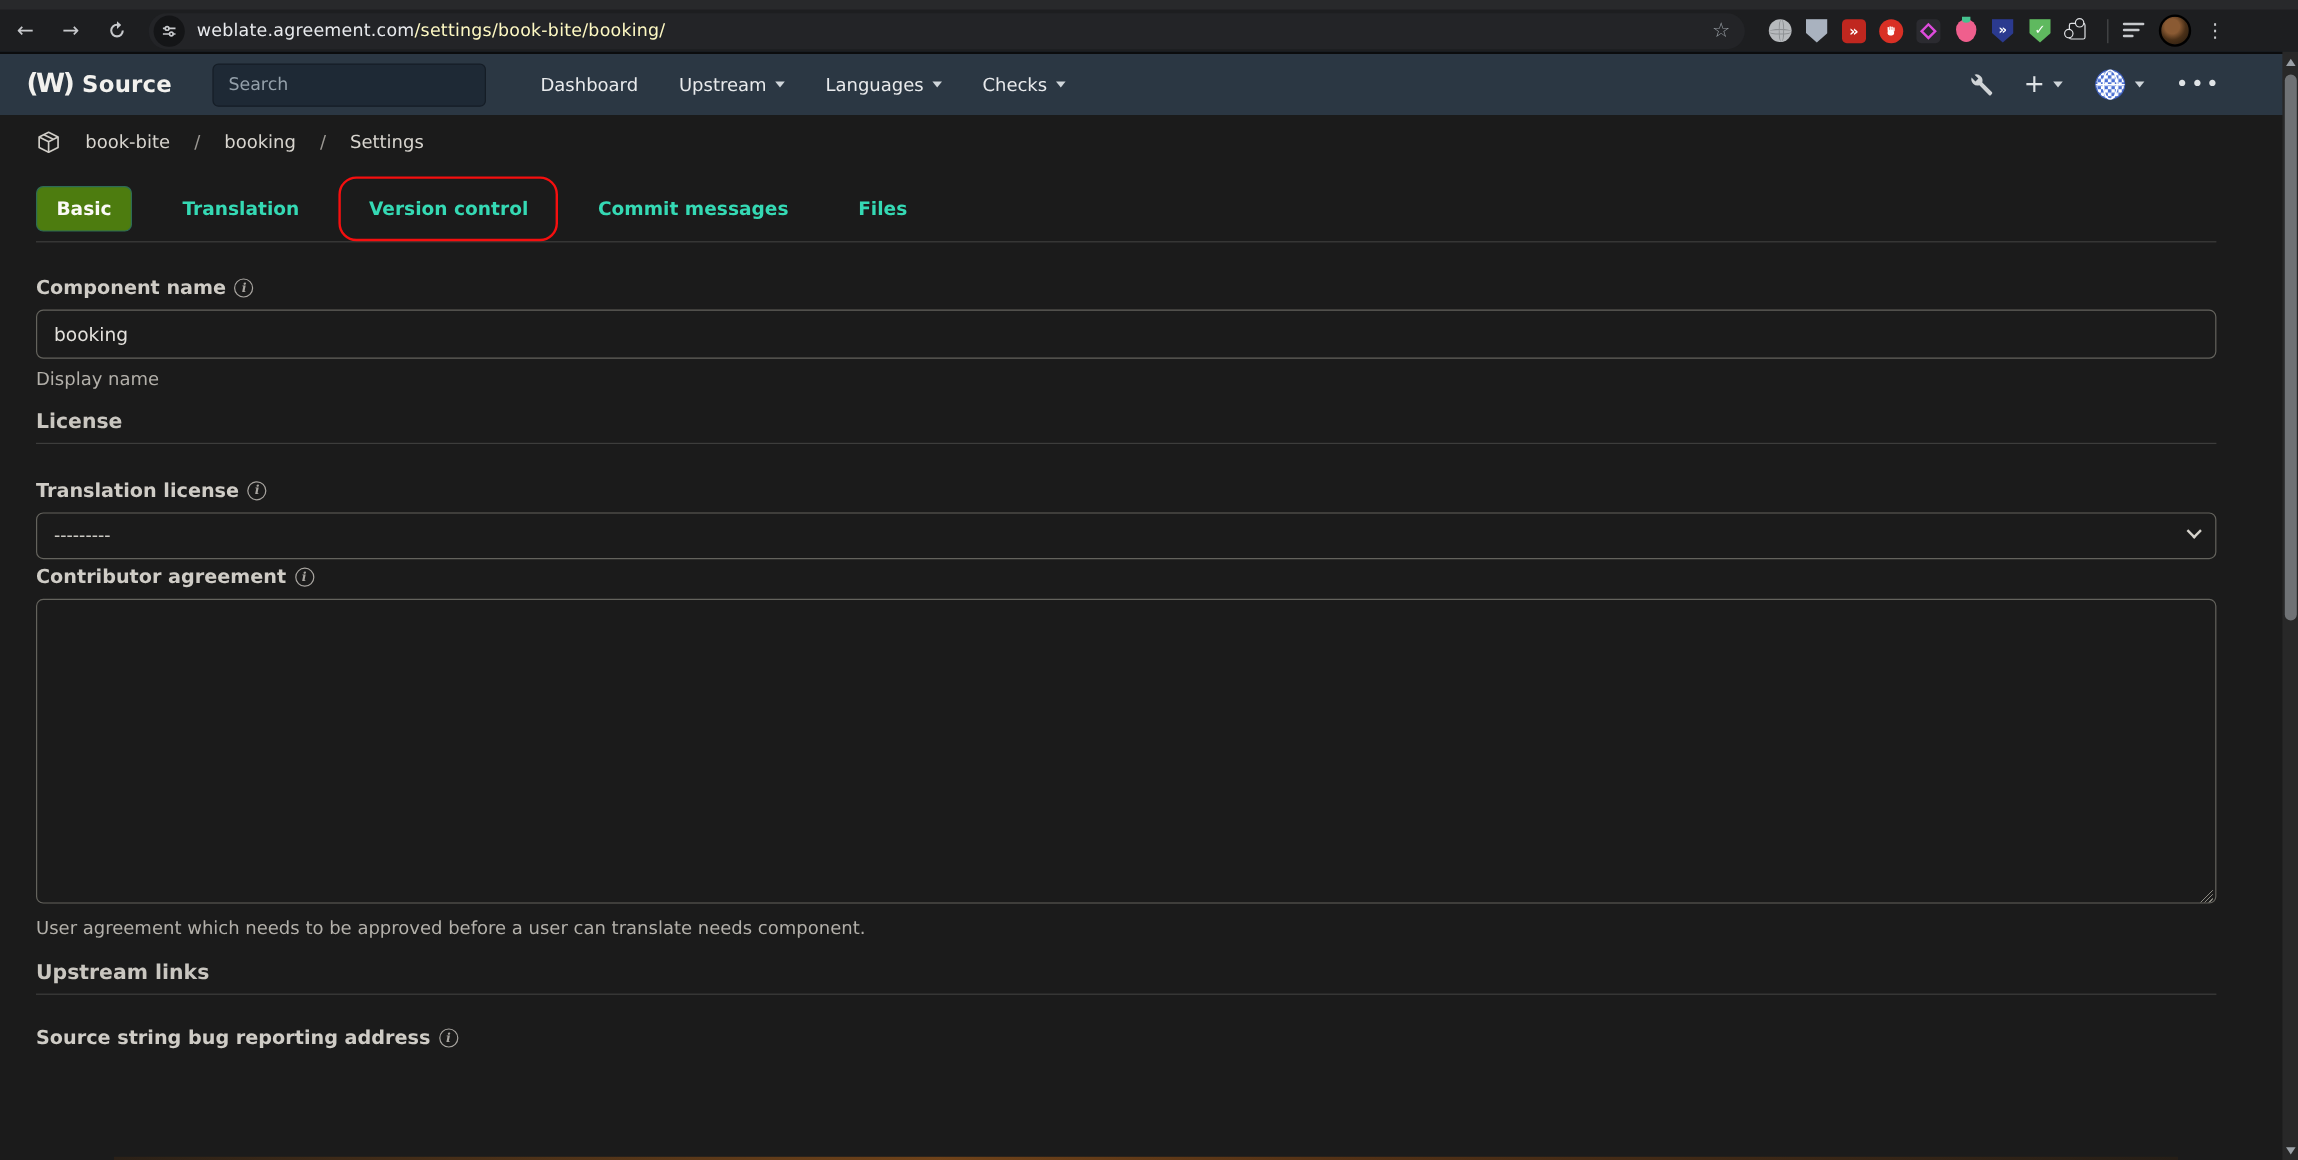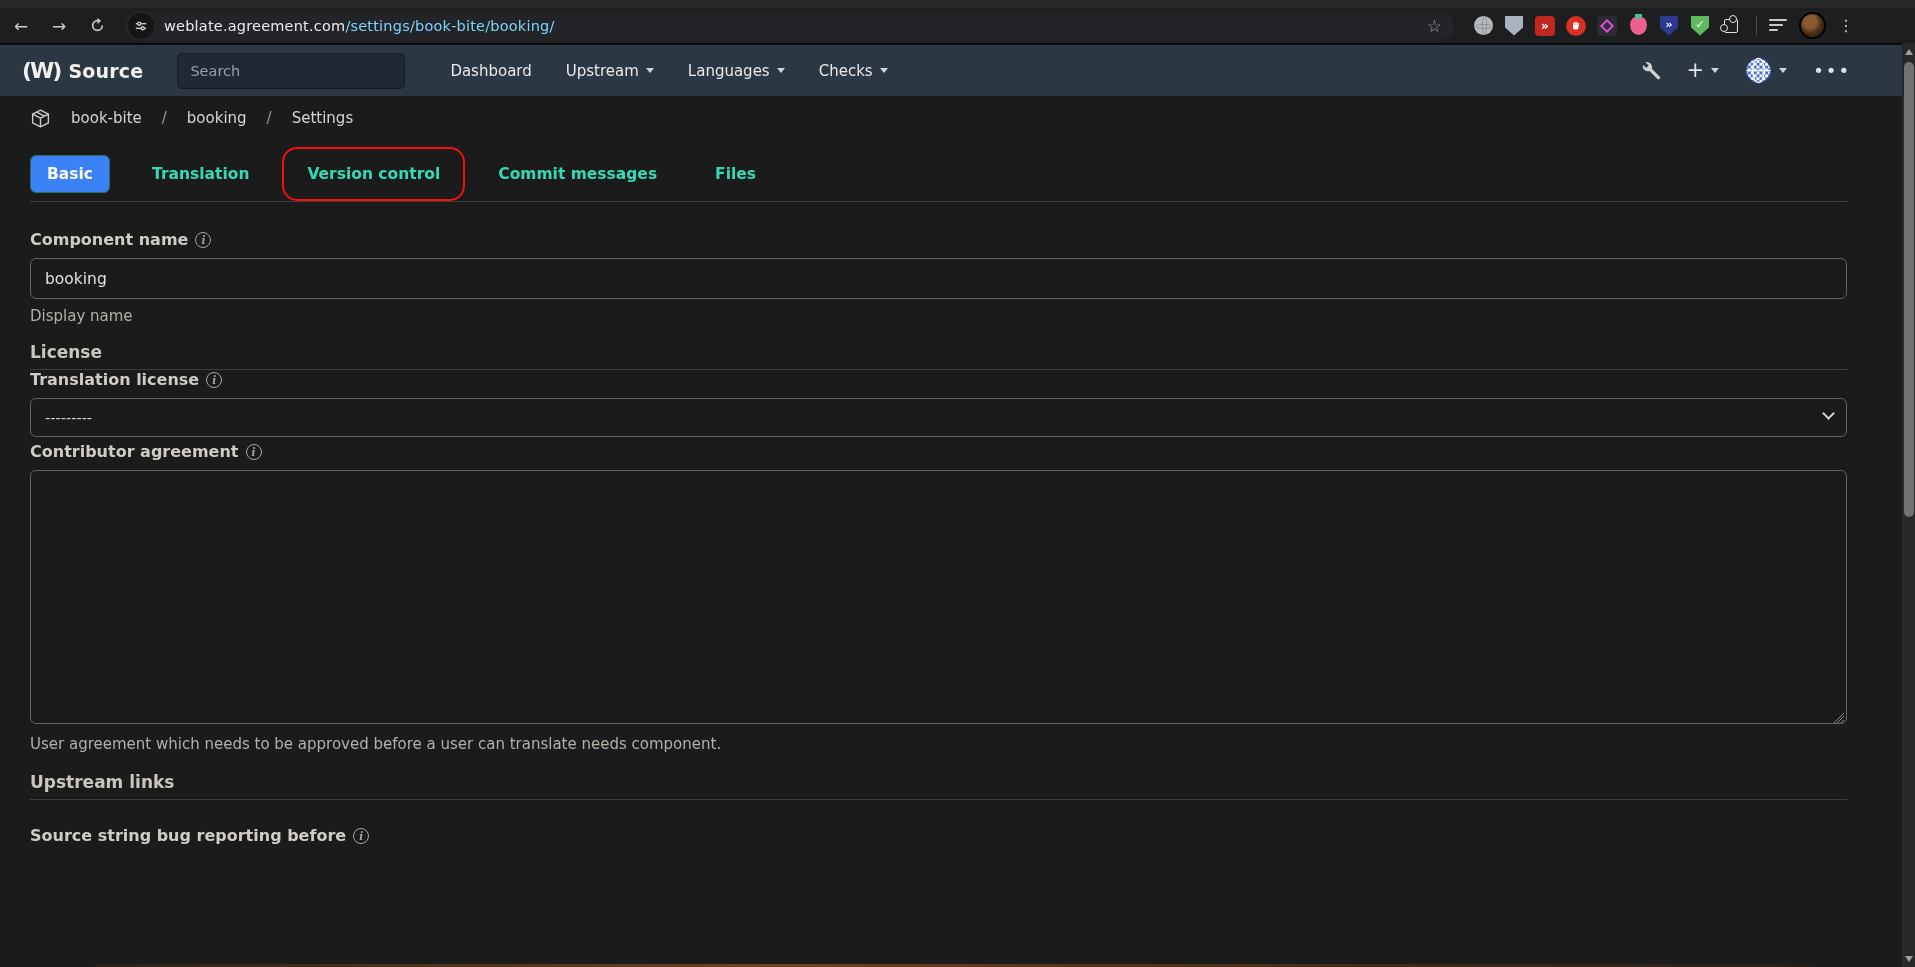--- a/index.html
+++ b/index.html
@@ -12,21 +12,21 @@
   .chrome-topstrip { position:absolute; top:0; left:0; width:1915px; height:8px; background:#28292b; }
   .chrome-row { position:absolute; top:8px; left:0; width:1915px; height:35px; display:flex; align-items:center; }
   .nav-btn { width:34px; height:28px; display:flex; align-items:center; justify-content:center;
              color:#c7c9cc; font-size:17px; margin-left:4px; border-radius:50%; }
   .omnibox { display:flex; align-items:center; height:30px; background:#232427; border-radius:15px;
              margin-left:10px; padding:0 12px 0 4px; width:1330px; }
   .site-chip { width:26px; height:26px; border-radius:50%; background:#141517; display:flex;
                align-items:center; justify-content:center; margin-right:10px; }
   .url { font-size:14.5px; white-space:nowrap; letter-spacing:.2px; }
   .url .domain { color:#e8eaed; }
-  .url .path { color:#7dd3fc; }
+  .url .path { color:#fef9c3; }
   .omnibox .spacer { flex:1; }
   .star { color:#9aa0a6; font-size:17px; }
   .ext-row { display:flex; align-items:center; gap:9px; margin-left:18px; }
   .ext { width:22px; height:22px; display:flex; align-items:center; justify-content:center; }
   .ext-globe { width:19px; height:19px; border-radius:50%; background:#b7babd; position:relative; overflow:hidden; }
   .ext-globe::before { content:""; position:absolute; left:8px; top:0; width:3px; height:19px;
                        border-left:1.5px solid #8d9093; border-right:1.5px solid #8d9093; border-radius:50%; }
   .ext-globe::after { content:""; position:absolute; top:8px; left:0; width:19px; height:3px;
                       border-top:1.5px solid #8d9093; border-bottom:1.5px solid #8d9093; border-radius:50%; }
   .shield { width:18px; height:20px; clip-path:polygon(0 0,100% 0,100% 60%,50% 100%,0 60%); }
@@ -80,21 +80,21 @@
   
   .page { position:absolute; top:96px; left:0; width:1903px; height:871px; background:#1b1b1b; }
   .content { padding:0 28px 0 30px; width:1875px; }
 
   .breadcrumb { display:flex; align-items:center; gap:20px; margin-top:10px; height:24px; }
   .breadcrumb a { color:#d8d5cf; font-size:15px; text-decoration:none; }
   .crumb-sep { color:#9b9893; font-size:15px; }
 
   .tabs { display:flex; align-items:center; gap:26px; margin-top:24px; height:40px; }
   .tab { font-size:15.5px; font-weight:bold; color:#35d9b4; padding:9px 16px; border-radius:6px; cursor:pointer; }
-  .tab.active { background:#3b82f6; border:1px solid #2d6b56; color:#fbfaf7; }
+  .tab.active { background:#4d7c0f; border:1px solid #2d6b56; color:#fbfaf7; }
   .tab.annotated { outline:2px solid #f50f0f; outline-offset:7px; }
 
   .section-header { font-size:17px; font-weight:bold; color:#c9c6c0; }
   .rule { border:none; border-top:1px solid #3d3d3c; margin-top:7px; }
 
   .field-label { display:flex; align-items:center; gap:7px; font-size:16px; font-weight:bold; color:#cfccc6; }
   .info-icon { width:16px; height:16px; border:1.4px solid #a8a5a0; border-radius:50%; color:#a8a5a0;
                font-size:10.5px; font-weight:bold; display:inline-flex; align-items:center; justify-content:center;
                font-family:"DejaVu Serif","Liberation Serif",serif; font-style:italic; }
   .text-input { width:100%; height:41px; background:transparent; border:1px solid #64635d; border-radius:6px;
@@ -299,21 +299,21 @@
       <div class="field-label" style="margin-top:28px">
         <span>Component name</span>
         <span class="info-icon">i</span>
       </div>
       <input class="text-input" style="margin-top: 9px;" value="booking">
       <div class="helper" style="margin-top:8px">Display name</div>
 
       <div class="section-header" style="margin-top:17px">License</div>
       <hr class="rule">
 
-      <div class="field-label" style="">
+      <div class="field-label" style="margin-top:29px">
         <span>Translation license</span>
         <span class="info-icon">i</span>
       </div>
       <div class="selectbox" style="margin-top:9px">
         <span>---------</span>
         <span class="select-chevron"></span>
       </div>
 
       <div class="field-label" style="margin-top:5px">
         <span>Contributor agreement</span>
@@ -322,21 +322,21 @@
       <div class="textarea-wrap" style="margin-top:9px">
         <textarea class="big" style=""></textarea>
         <div class="resize-handle"></div>
       </div>
       <div class="helper" style="margin-top:7px">User agreement which needs to be approved before a user can translate needs component.</div>
 
       <div class="section-header" style="margin-top:19px">Upstream links</div>
       <hr class="rule">
 
       <div class="field-label" style="margin-top:26px">
-        <span>Source string bug reporting before</span>
+        <span>Source string bug reporting address</span>
         <span class="info-icon">i</span>
       </div>
       
       
 
     </div>
   </div>
 
   <div class="scrollbar">
     <div class="sb-arrow sb-up"></div>

